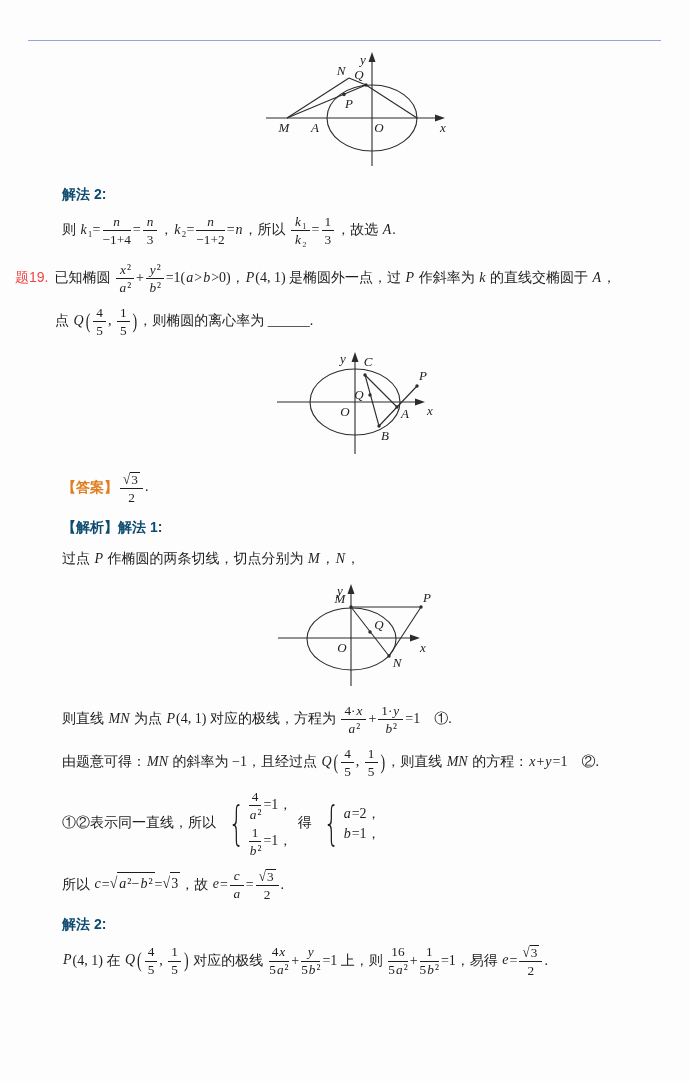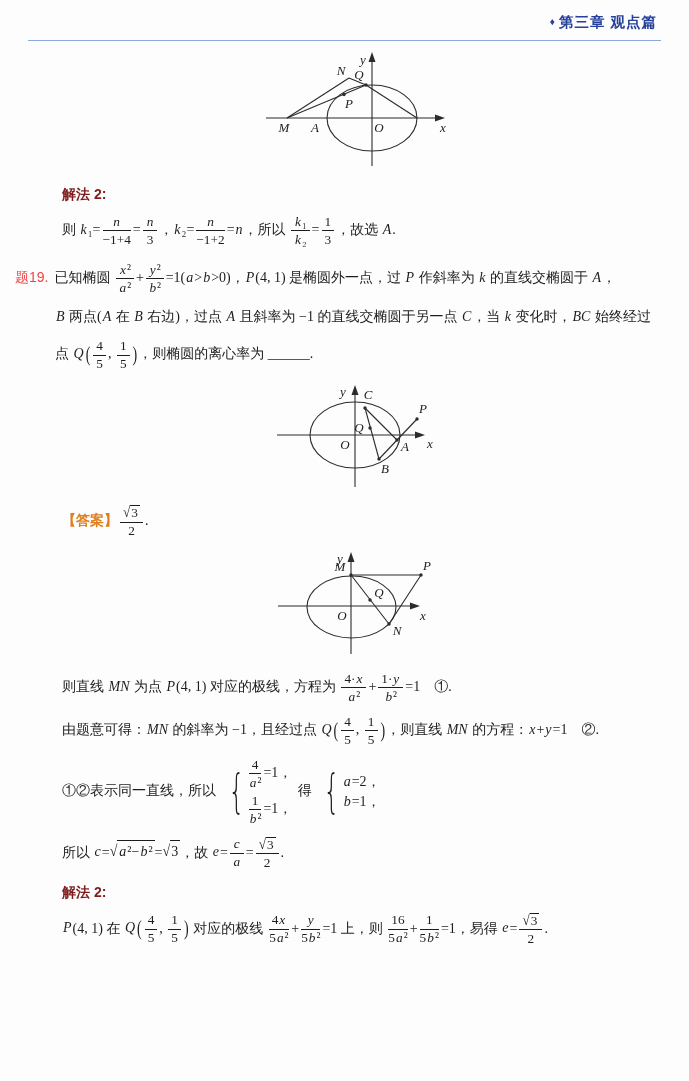--- a/index.html
+++ b/index.html
@@ -8,21 +8,21 @@
   
   .hdr{position:absolute;top:13px;left:30px;right:32px;text-align:right;
        font-family:"Liberation Sans","DejaVu Sans",sans-serif;font-weight:bold;
        font-size:14.5px;color:#26419c;letter-spacing:1px;}
   .hdr .diamond{font-size:10px;vertical-align:2px;margin-right:3px;}
   .rule{position:absolute;top:40px;left:28px;right:28px;border-top:1.2px solid #8fa8dc;}
   
   .content{position:absolute;top:42px;left:62px;right:24px;}
   .ln{margin:11px 0;line-height:1.6;}
   .h{font-family:"Liberation Sans","DejaVu Sans",sans-serif;font-weight:bold;font-size:14px;margin:14px 0 10px;}
-  .blue{color:#7f1d1d;}
+  .blue{color:#0c4a6e;}
   .orange{color:#e07e1e;font-weight:bold;font-family:Liberation Sans, sans-serif;}
   .fig{text-align:center;margin:8px 0;}
   
   .problem{margin-left:-47px;margin-top:16px;}
   .plabel{color:#ef4444;font-family:"Liberation Sans","DejaVu Sans",sans-serif;margin-right:6px;}
   .pind{padding-left:40px;}
   
   .mi{font-style:italic;font-family:"Liberation Serif","DejaVu Serif",serif;margin:0 1px;}
   .frac{display:inline-block;vertical-align:middle;text-align:center;font-size:0.95em;
         margin:0 2px;line-height:1.05;}
@@ -41,23 +41,20 @@
   svg .geo{fill:none;stroke:#2b2b2b;stroke-width:1.1;}
   svg .dot{fill:#2b2b2b;stroke:none;}
   svg .ah{fill:#2b2b2b;stroke:none;}
   svg text{font:italic 13px "Liberation Serif","DejaVu Serif",serif;fill:#1d1d1d;text-anchor:middle;}
 </style>
 </head>
 <body>
 
 <div class="page">
 
-  <div class="hdr">
-    <span class="diamond">♦</span><span>第三章 观点篇</span>
-  </div>
   <div class="rule"></div>
 
   <div class="content">
 
     <div class="fig">
       <svg width="220" height="118" viewBox="0 0 220 118">
         <line class="geo" x1="12" y1="68" x2="184" y2="68"></line>
         <path class="ah" d="M191 68 L181 64.5 L181 71.5 Z"></path>
         <line class="geo" x1="118" y1="9" x2="118" y2="116"></line>
         <path class="ah" d="M118 2 L114.5 12 L121.5 12 Z"></path>
@@ -77,21 +74,20 @@
         <text x="105" y="29">Q</text>
         <text x="95" y="58">P</text>
       </svg>
     </div>
 
     <div class="h blue">解法 2:</div>
     <div class="ln">则 <span class="mi">k</span>₁=<span class="frac"><span class="num"><span class="mi">n</span></span><span class="den">−1+4</span></span>=<span class="frac"><span class="num"><span class="mi">n</span></span><span class="den">3</span></span>，<span class="mi">k</span>₂=<span class="frac"><span class="num"><span class="mi">n</span></span><span class="den">−1+2</span></span>=<span class="mi">n</span>，所以 <span class="frac"><span class="num"><span class="mi">k</span>₁</span><span class="den"><span class="mi">k</span>₂</span></span>=<span class="frac"><span class="num">1</span><span class="den">3</span></span>，故选 <span class="mi">A</span>.</div>
 
     <div class="problem">
       <div class="ln"><span class="plabel">题19.</span><span>已知椭圆 <span class="frac"><span class="num"><span class="mi">x</span>²</span><span class="den"><span class="mi">a</span>²</span></span>+<span class="frac"><span class="num"><span class="mi">y</span>²</span><span class="den"><span class="mi">b</span>²</span></span>=1(<span class="mi">a</span>&gt;<span class="mi">b</span>&gt;0)，<span class="mi">P</span>(4, 1) 是椭圆外一点，过 <span class="mi">P</span> 作斜率为 <span class="mi">k</span> 的直线交椭圆于 <span class="mi">A</span>，</span></div>
-      <div class="ln pind"><span class="mi">B</span> 两点(<span class="mi">A</span> 在 <span class="mi">B</span> 右边)，过点 <span class="mi">A</span> 且斜率为 −1 的直线交椭圆于另一点 <span class="mi">C</span>，当 <span class="mi">k</span> 变化时，<span class="mi">BC</span> 始终经过</div>
       <div class="ln pind">点 <span class="mi">Q</span><span class="bigp">(</span><span class="frac"><span class="num">4</span><span class="den">5</span></span>, <span class="frac"><span class="num">1</span><span class="den">5</span></span><span class="bigp">)</span>，则椭圆的离心率为 ______.</div>
     </div>
 
     <div class="fig">
       <svg width="190" height="108" viewBox="0 0 190 108">
         <line class="geo" x1="8" y1="53" x2="149" y2="53"></line>
         <path class="ah" d="M156 53 L146 49.5 L146 56.5 Z"></path>
         <line class="geo" x1="86" y1="10" x2="86" y2="105"></line>
         <path class="ah" d="M86 3 L82.5 13 L89.5 13 Z"></path>
         <ellipse class="geo" cx="86" cy="53" rx="45" ry="33"></ellipse>
@@ -111,20 +107,22 @@
         <text x="136" y="69">A</text>
         <text x="116" y="91">B</text>
         <text x="154" y="31">P</text>
       </svg>
     </div>
 
     <div class="ln">
       <span class="orange">【答案】</span><span><span class="frac"><span class="num"><span class="sqrt"><span class="rad">√</span><span class="bod">3</span></span></span><span class="den">2</span></span>.</span>
     </div>
 
+    <div class="h blue">【解析】解法 1:</div>
+    <div class="ln">过点 <span class="mi">P</span> 作椭圆的两条切线，切点分别为 <span class="mi">M</span>，<span class="mi">N</span>，</div>
 
     <div class="fig">
       <svg width="180" height="108" viewBox="0 0 180 108">
         <line class="geo" x1="4" y1="57" x2="139" y2="57"></line>
         <path class="ah" d="M146 57 L136 53.5 L136 60.5 Z"></path>
         <line class="geo" x1="77" y1="10" x2="77" y2="105"></line>
         <path class="ah" d="M77 3 L73.5 13 L80.5 13 Z"></path>
         <ellipse class="geo" cx="77.5" cy="58" rx="44.5" ry="31"></ellipse>
         <line class="geo" x1="77" y1="26" x2="147" y2="26"></line>
         <line class="geo" x1="147" y1="26" x2="115" y2="75"></line>

